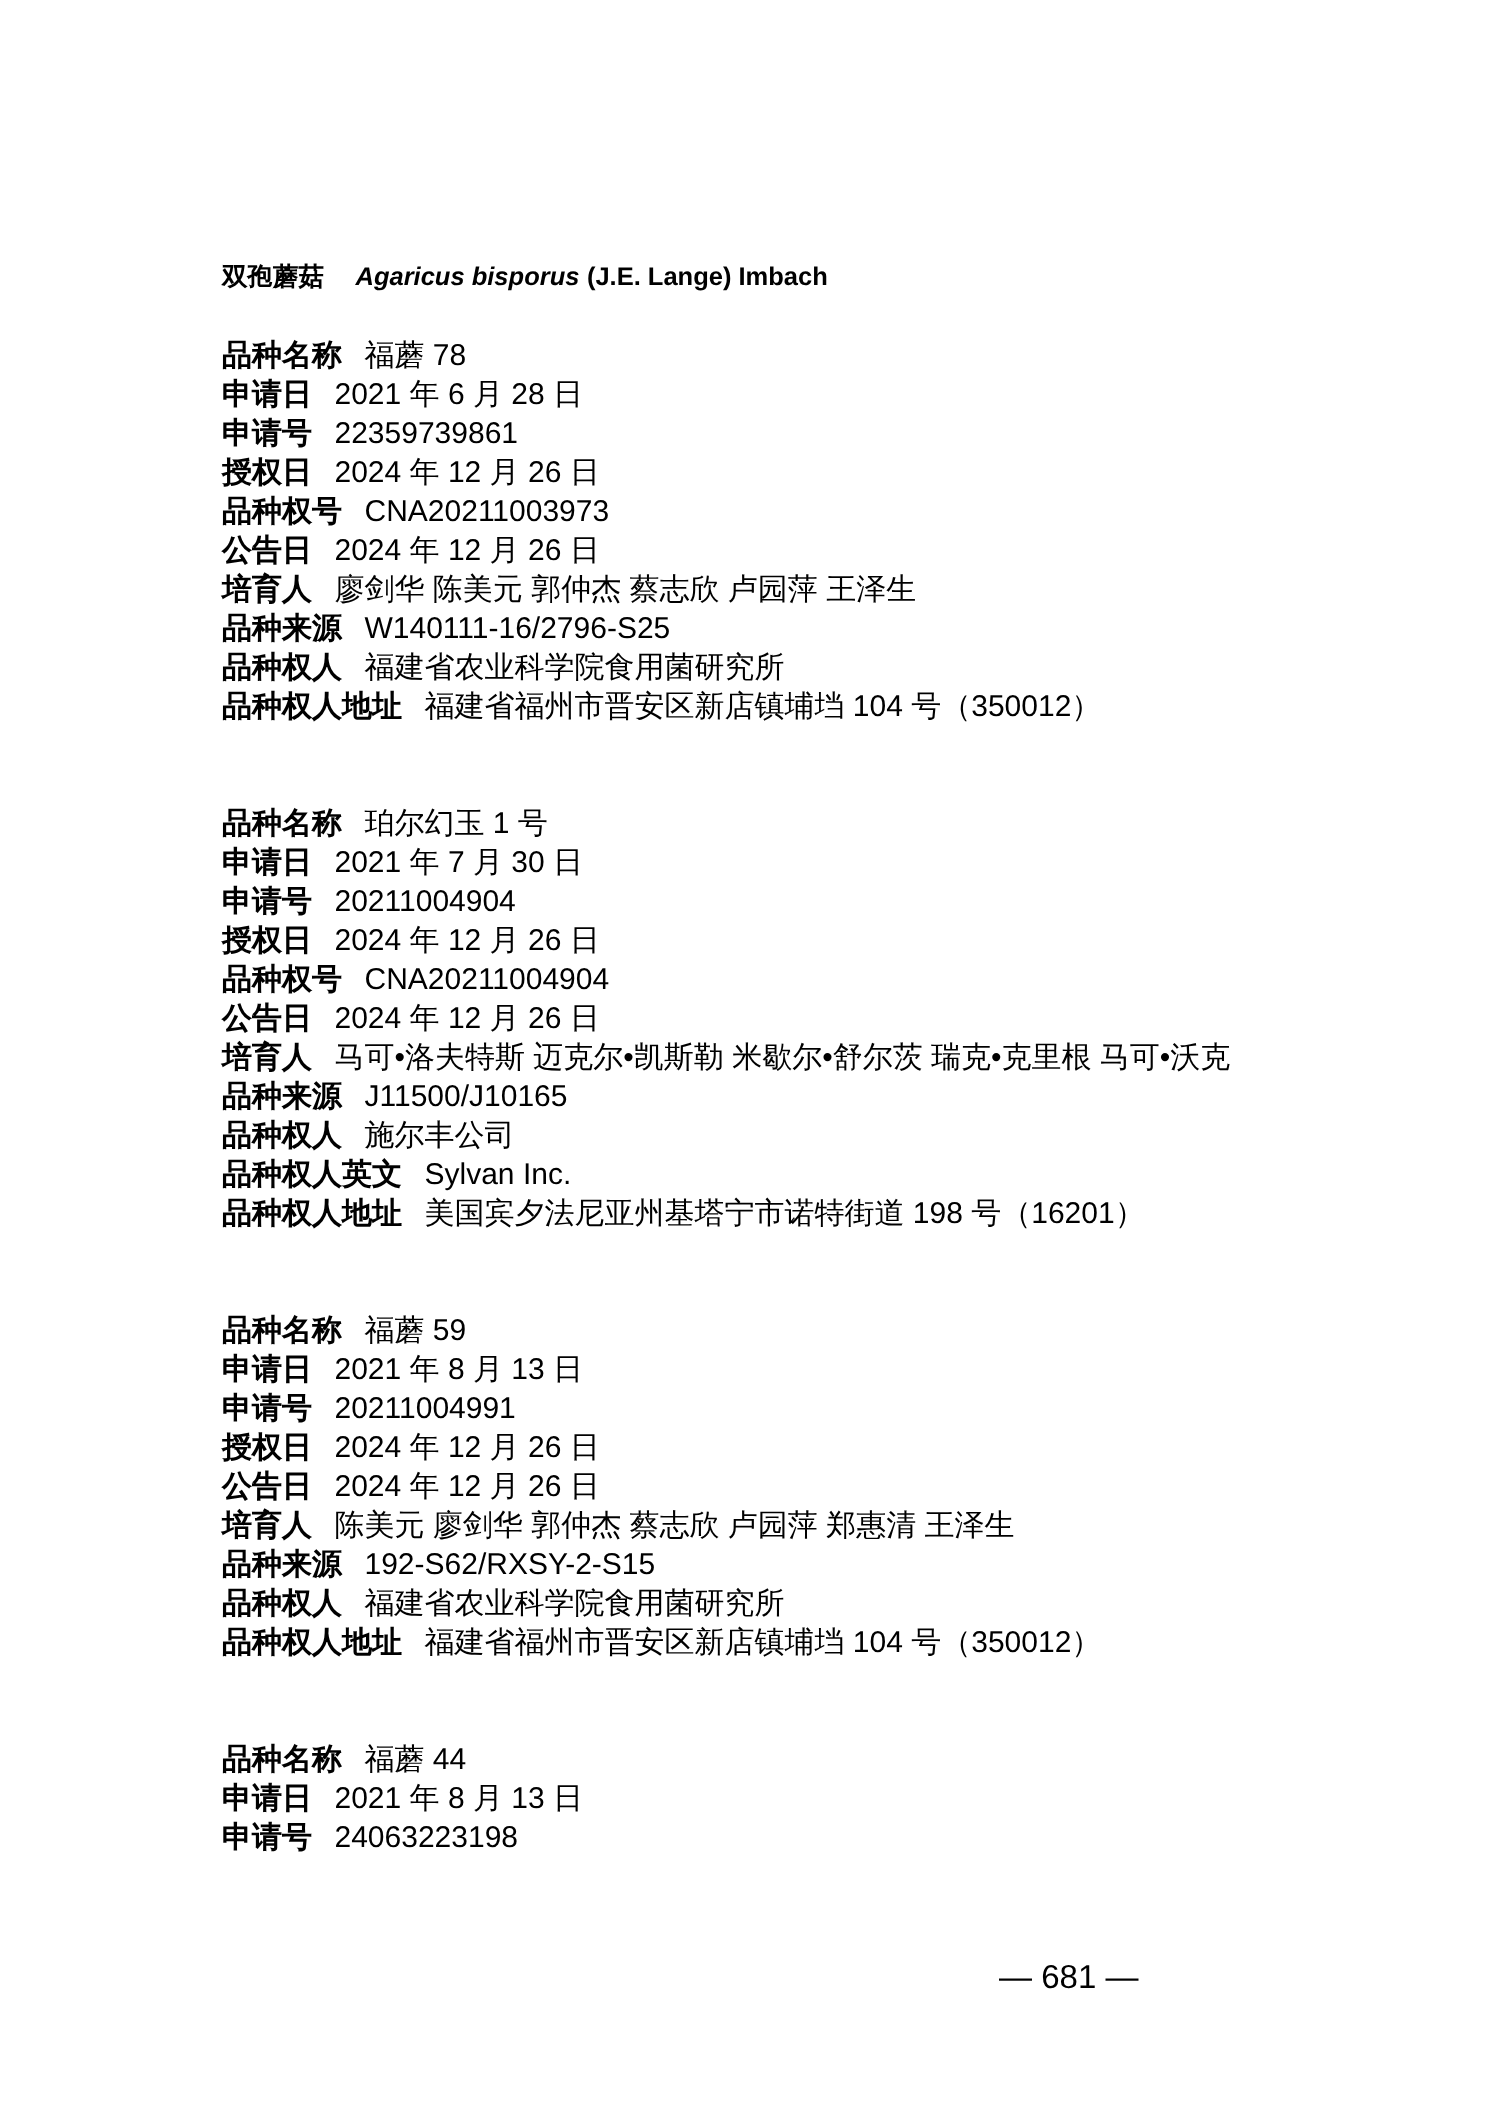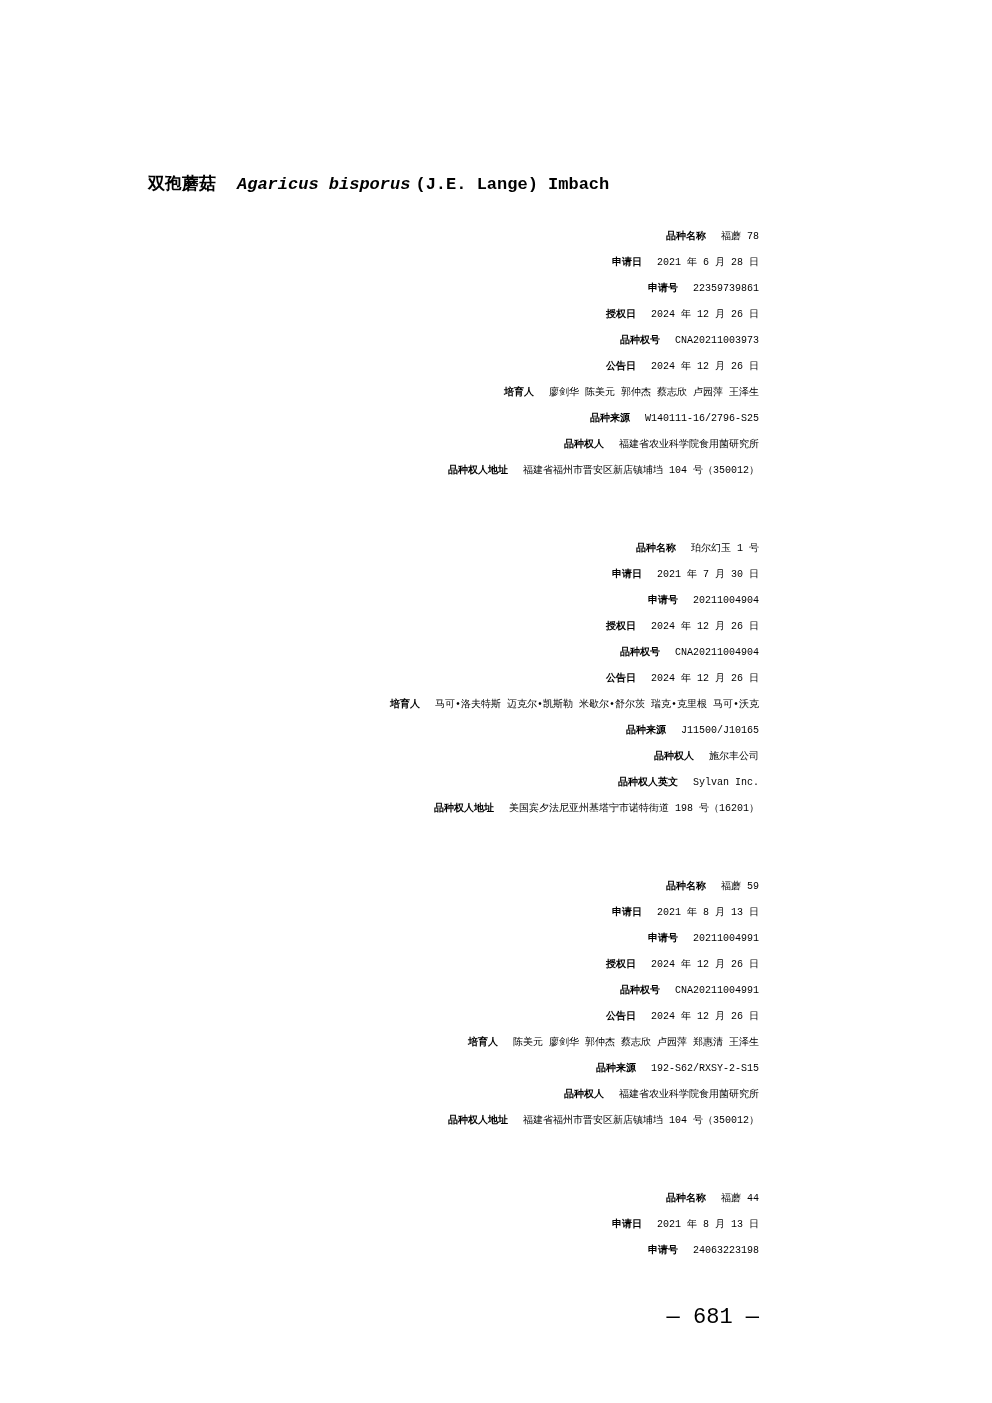--- a/index.html
+++ b/index.html
@@ -6,21 +6,21 @@
     margin: 0;
     padding: 0;
     background: #ffffff;
   }
   .page {
     position: relative;
     width: 908px;
     height: 1403px;
     background: #ffffff;
     color: #000000;
-    font-family: Liberation Mono, monospace;
+    font-family: Liberation Sans, sans-serif;
     overflow: hidden;
   }
   .content {
     position: absolute;
     left: 148px;
     right: 149px;
     top: 172px;
   }
   .doc-header {
     font-size: 17px;
@@ -36,24 +36,23 @@
     font-style: normal;
     margin-left: 5px;
   }
   .entries {
     margin-top: 26px;
   }
   .entry + .entry {
     margin-top: 52px;
   }
   .field-row {
-    font-size: 10px;
+    font-size: 20px;
     line-height: 26px;
     white-space: nowrap;
-    text-align: right;
   }
   .field-label {
     font-weight: bold;
     margin-right: 15px;
   }
   .field-value {
     font-weight: normal;
   }
   .page-number {
     position: absolute;
@@ -147,23 +146,20 @@
           <div class="field-row">
     <span class="field-label">申请日</span><span class="field-value">2021 年 8 月 13 日</span>
   </div>
           <div class="field-row">
     <span class="field-label">申请号</span><span class="field-value">20211004991</span>
   </div>
           <div class="field-row">
     <span class="field-label">授权日</span><span class="field-value">2024 年 12 月 26 日</span>
   </div>
           <div class="field-row">
-    <span class="field-label">品种权号</span><span class="field-value">CNA20211004991</span>
-  </div>
-          <div class="field-row">
     <span class="field-label">公告日</span><span class="field-value">2024 年 12 月 26 日</span>
   </div>
           <div class="field-row">
     <span class="field-label">培育人</span><span class="field-value">陈美元 廖剑华 郭仲杰 蔡志欣 卢园萍 郑惠清 王泽生</span>
   </div>
           <div class="field-row">
     <span class="field-label">品种来源</span><span class="field-value">192-S62/RXSY-2-S15</span>
   </div>
           <div class="field-row">
     <span class="field-label">品种权人</span><span class="field-value">福建省农业科学院食用菌研究所</span>

